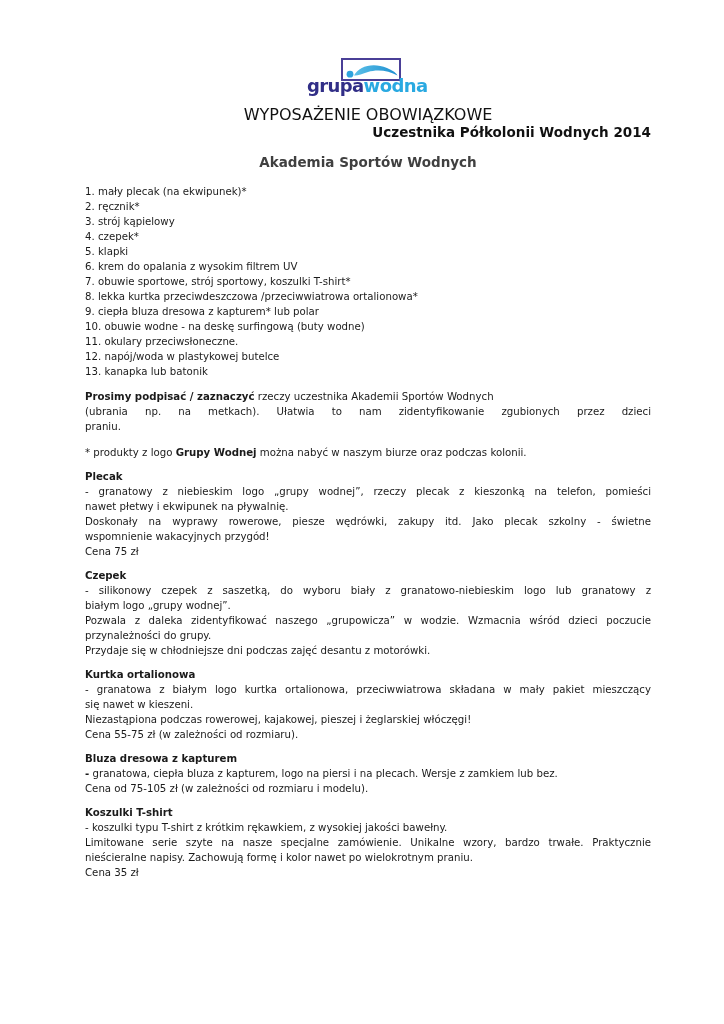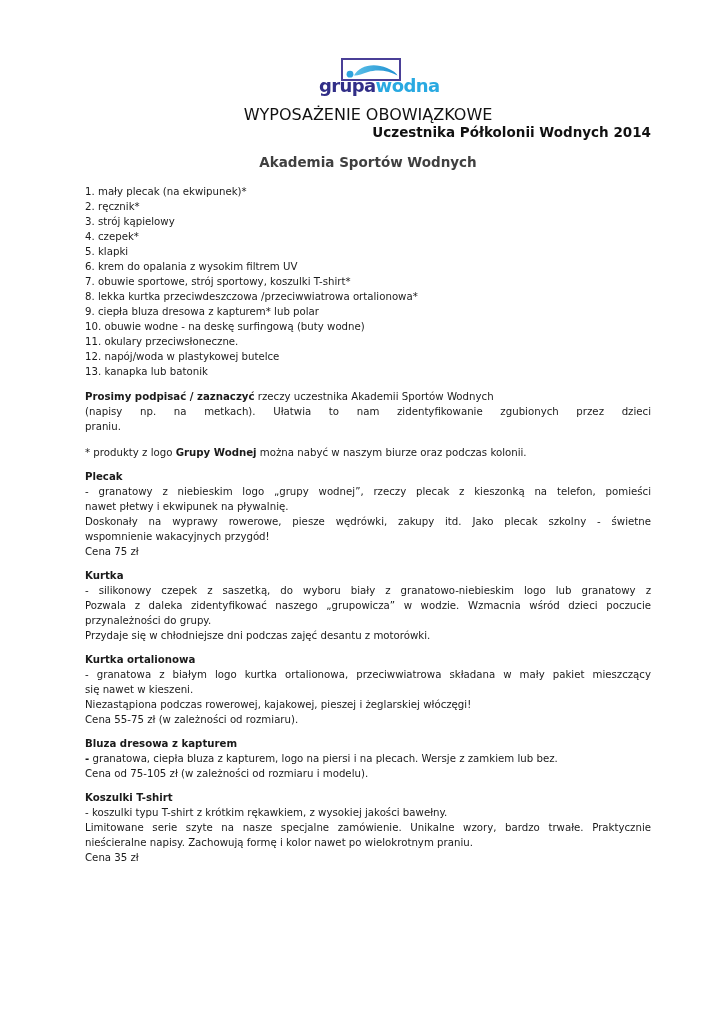--- a/index.html
+++ b/index.html
@@ -8,21 +8,21 @@
 
   .page {
     width:724px; height:1024px; background:#ffffff; color:#1a1a1a;
     font-size:10.2px; line-height:15px;
     padding:58px 73px 0 85px; position:relative; overflow:hidden;
   }
 
   
   .logo { position:relative; width:122px; height:37px; margin:0 auto 10px auto; }
   .logo-text {
-    position:absolute; left:12px; bottom:-2px; z-index:2;
+    position:absolute; left:0; bottom:-2px; z-index:2;
     font-weight:bold; font-size:18px; line-height:22px; letter-spacing:-0.6px;
     white-space:nowrap;
   }
   .lg1 { color:#312e87; }
   .lg2 { color:#29a9e1; }
   .logo-box {
     position:absolute; left:34px; top:0; width:60px; height:23px;
     border:2px solid #4a3f97; z-index:1; background:transparent;
   }
   .logo-box svg { position:absolute; left:0; top:0; }
@@ -81,40 +81,41 @@
       <div class="line">8. lekka kurtka przeciwdeszczowa /przeciwwiatrowa ortalionowa*</div>
       <div class="line">9. ciepła bluza dresowa z kapturem* lub polar</div>
       <div class="line">10. obuwie wodne - na deskę surfingową (buty wodne)</div>
       <div class="line">11. okulary przeciwsłoneczne.</div>
       <div class="line">12. napój/woda w plastykowej butelce</div>
       <div class="line">13. kanapka lub batonik</div>
     </div>
 
   <div class="para">
       <div class="line"><span class="b">Prosimy podpisać / zaznaczyć</span><span> rzeczy uczestnika Akademii Sportów Wodnych</span></div>
-      <div class="line justify"><span>(napisy np. na metkach). Ułatwia to nam zidentyfikowanie zgubionych przez dzieci</span></div>
+      <div class="line justify"><span>(ubrania np. na metkach). Ułatwia to nam zidentyfikowanie zgubionych przez dzieci</span></div>
       <div class="line"><span>praniu.</span></div>
     </div>
 
   <div class="para para-ast">
       <div class="line"><span>* produkty z logo </span><span class="b">Grupy Wodnej</span><span> można nabyć w naszym biurze oraz podczas kolonii.</span></div>
     </div>
 
   <div>
       <div class="section">
         <div class="sec-title">Plecak</div>
         <div class="line justify"><span>- granatowy z niebieskim logo „grupy wodnej”, rzeczy plecak z kieszonką na telefon, pomieści</span></div>
         <div class="line"><span>nawet płetwy i ekwipunek na pływalnię.</span></div>
         <div class="line justify"><span>Doskonały na wyprawy rowerowe, piesze wędrówki, zakupy itd. Jako plecak szkolny - świetne</span></div>
         <div class="line"><span>wspomnienie wakacyjnych przygód!</span></div>
         <div class="line"><span>Cena 75 zł</span></div>
       </div>
       <div class="section">
-        <div class="sec-title">Kurtka</div>
+        <div class="sec-title">Czepek</div>
         <div class="line justify"><span>- silikonowy czepek z saszetką, do wyboru biały z granatowo-niebieskim logo lub granatowy z</span></div>
+        <div class="line"><span>białym logo „grupy wodnej”.</span></div>
         <div class="line justify"><span>Pozwala z daleka zidentyfikować naszego „grupowicza” w wodzie. Wzmacnia wśród dzieci poczucie</span></div>
         <div class="line"><span>przynależności do grupy.</span></div>
         <div class="line"><span>Przydaje się w chłodniejsze dni podczas zajęć desantu z motorówki.</span></div>
       </div>
       <div class="section">
         <div class="sec-title">Kurtka ortalionowa</div>
         <div class="line justify"><span>- granatowa z białym logo kurtka ortalionowa, przeciwwiatrowa składana w mały pakiet mieszczący</span></div>
         <div class="line"><span>się nawet w kieszeni.</span></div>
         <div class="line"><span>Niezastąpiona podczas rowerowej, kajakowej, pieszej i żeglarskiej włóczęgi!</span></div>
         <div class="line"><span>Cena 55-75 zł (w zależności od rozmiaru).</span></div>

